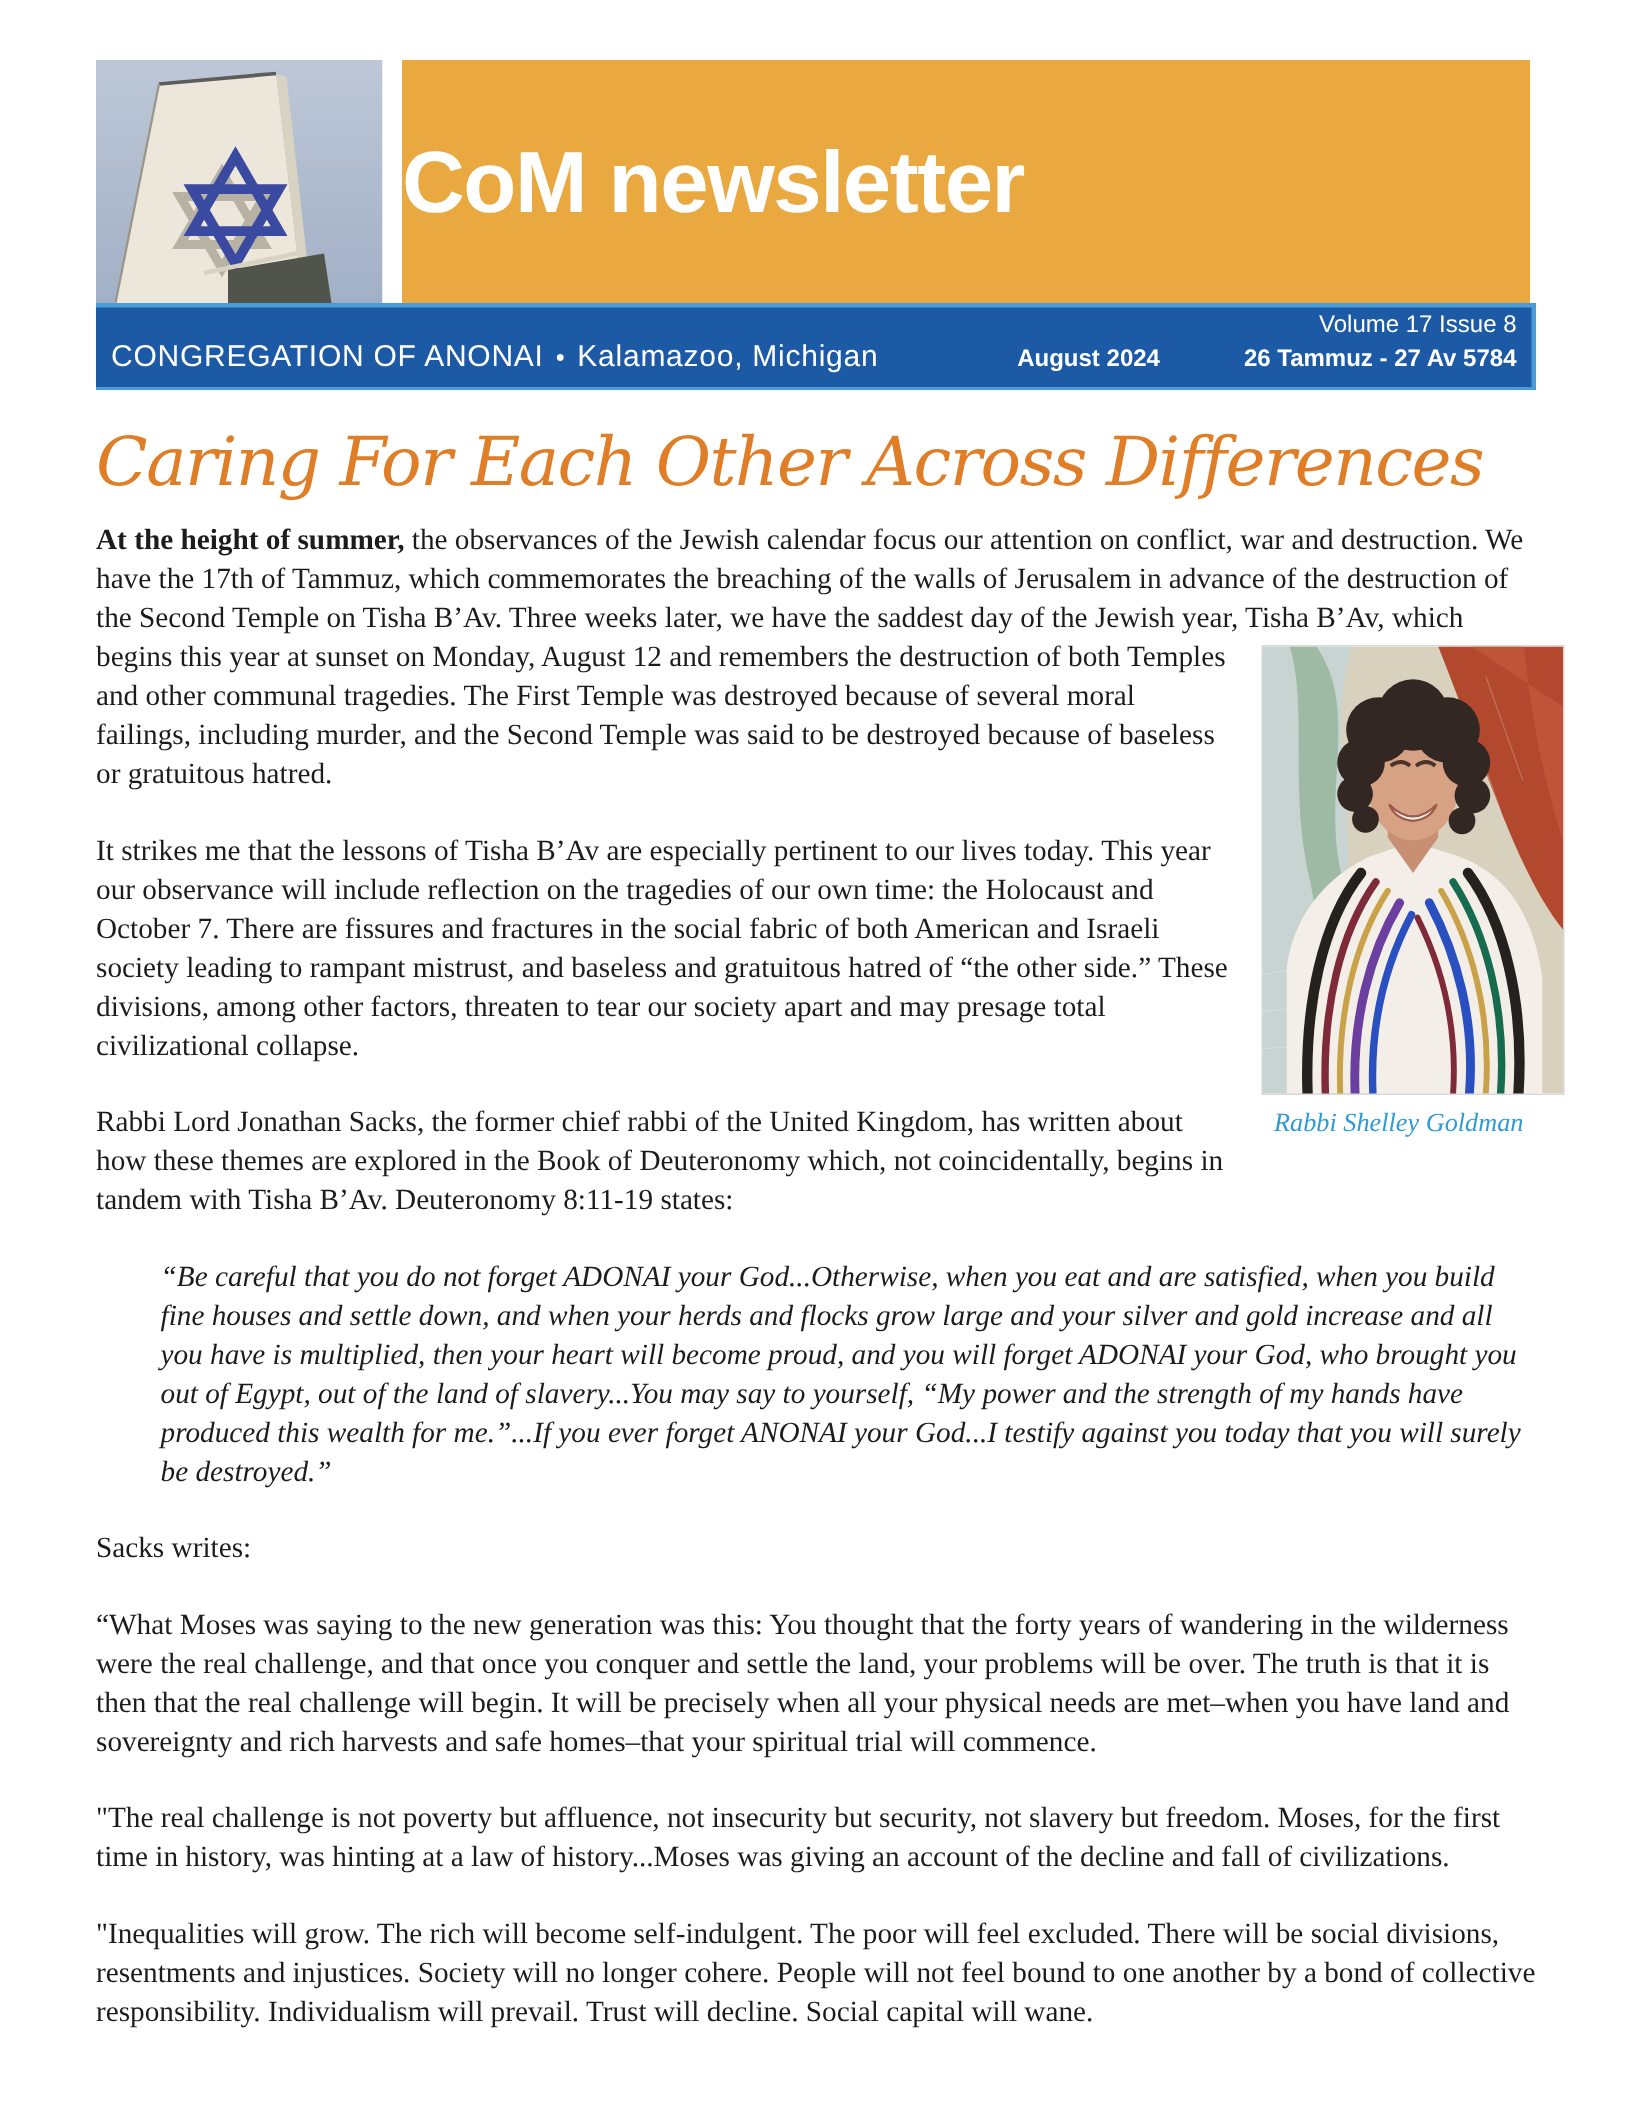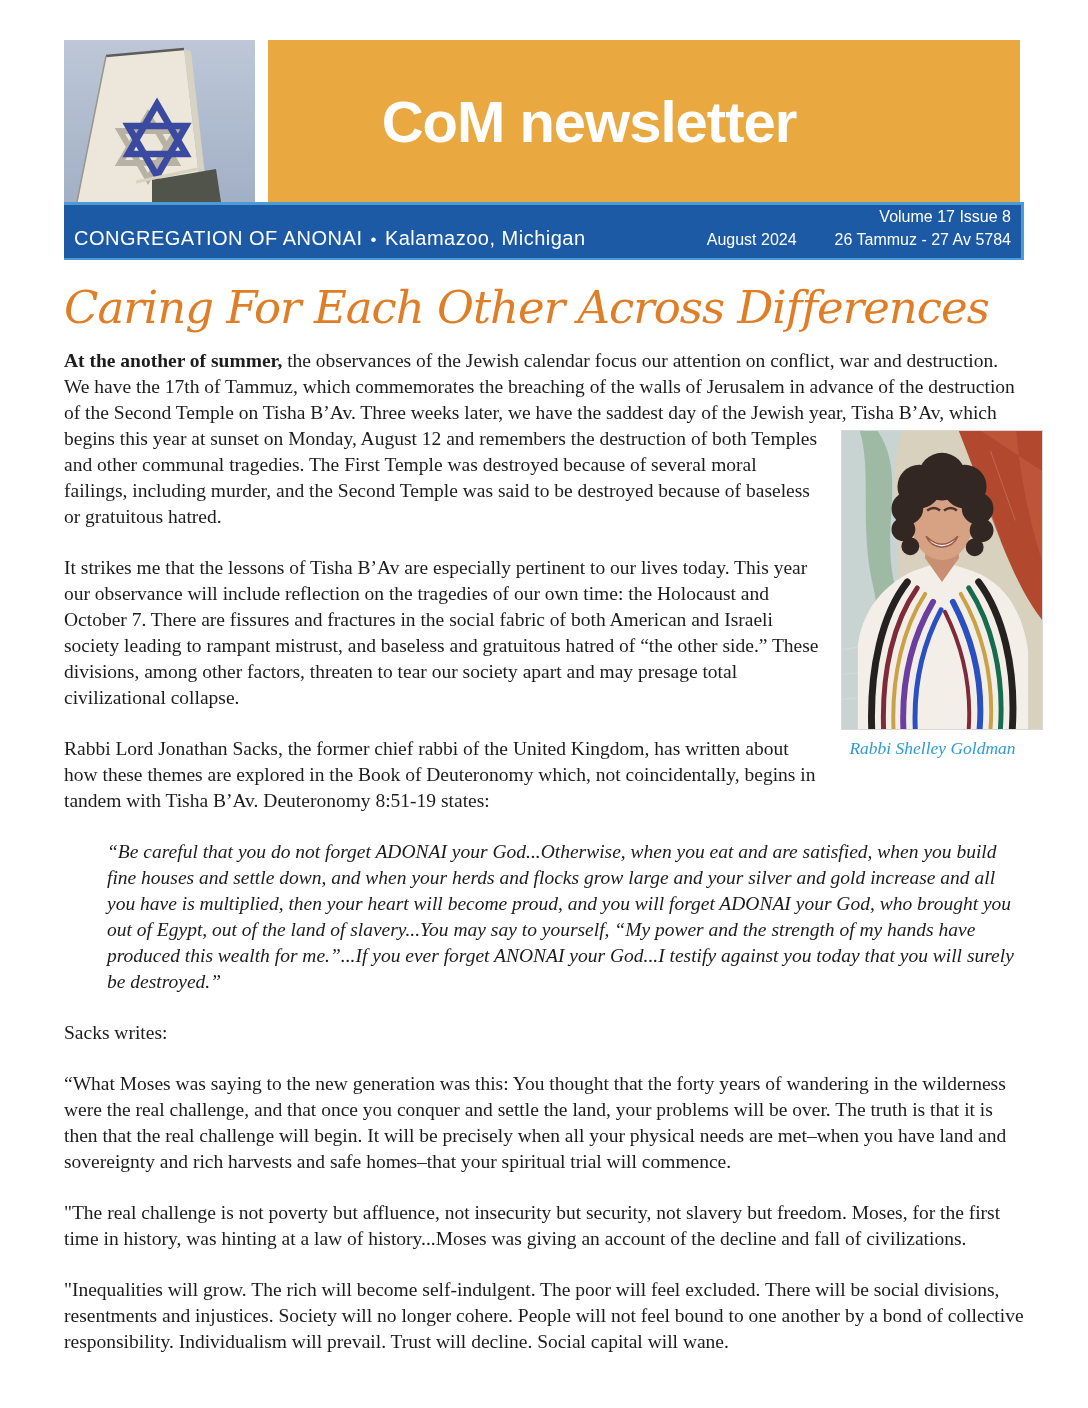--- a/index.html
+++ b/index.html
@@ -25,21 +25,21 @@
     height:162px;
     padding-right:4px;
   }
   .masthead-photo{
     width:191px;height:162px;flex:0 0 191px;
     display:block;
   }
   .masthead-banner{
     flex:1;
     background:var(--banner-orange);
-    display:flex;align-items:center;justify-content:center;margin-left:13px;
+    display:flex;align-items:center;margin-left:13px;
   }
   .masthead-title{
     font-family:"Liberation Sans",sans-serif;
     font-weight:bold;
     font-size:58px;
     letter-spacing:-1px;
     color:#ffffff;
     margin-right:110px;
   }
   
@@ -60,21 +60,21 @@
     font-size:20px;
     letter-spacing:0.5px;
     white-space:nowrap;
     padding-bottom:1px;
   }
   .org-line .bullet{padding:0 8px;font-size:17px;}
   .issue-block{
     display:flex;flex-direction:column;align-items:flex-end;
     font-size:16px;line-height:23px;
   }
-  .issue-row{display:flex;gap:38px;white-space:nowrap;}
+  .issue-row{display:flex;gap:56px;white-space:nowrap;font-weight:bold;}
   
   .headline{
     margin-top:17px;
     font-family:"DejaVu Serif","Liberation Serif",serif;
     font-style:italic;
     font-weight:normal;
     font-size:45px;
     line-height:62px;
     letter-spacing:-1px;
     color:var(--headline-orange);
@@ -159,21 +159,21 @@
       <span>26 Tammuz - 27 Av 5784</span>
     </span>
   </div>
 </div>
 
 <h1 class="headline">Caring For Each Other Across Differences</h1>
 
 <div class="article">
 
   <p>
-    <b class="lead-in">At the another of summer,</b>
+    <b class="lead-in">At the height of summer,</b>
     <span>the observances of the Jewish calendar focus our attention on conflict, war and destruction. We have the 17th of Tammuz, which commemorates the breaching of the walls of Jerusalem in advance of the destruction of the Second Temple on Tisha B’Av. Three weeks later, we have the saddest day of the Jewish year, Tisha B’Av, which begins this year at sunset on Monday, August 12 and remembers the destruction of</span>
     
     <span class="rabbi-figure">
       <svg viewBox="0 0 202 300" preserveAspectRatio="none" aria-hidden="true">
 
         <rect x="0" y="0" width="202" height="300" fill="#d7d1bd"></rect>
         <path d="M0,0 H60 C40,70 70,120 50,200 C40,250 55,280 45,300 H0 Z" fill="#c7d4d2"></path>
         <path d="M36,0 C70,50 30,110 62,180 C80,230 60,270 75,300 L40,300 C28,250 45,210 30,150 C18,90 30,40 18,0 Z" fill="#9fbaa4"></path>
         <path d="M118,0 H202 V190 C170,150 150,80 118,0 Z" fill="#b2492f"></path>
         <path d="M140,0 H176 C180,50 192,100 202,130 V40 C185,30 160,12 140,0 Z" fill="#c45b3c" opacity="0.7"></path>
@@ -221,21 +221,21 @@
         </g>
         <path d="M72,70 Q101,52 130,70 Q124,58 101,56 Q78,58 72,70 Z" fill="#322723"></path>
       </svg>
       <span class="photo-caption">Rabbi Shelley Goldman</span>
     </span>
     <span>both Temples and other communal tragedies. The First Temple was destroyed because of several moral failings, including murder, and the Second Temple was said to be destroyed because of baseless or gratuitous hatred.</span>
   </p>
 
   <p>It strikes me that the lessons of Tisha B’Av are especially pertinent to our lives today. This year our observance will include reflection on the tragedies of our own time: the Holocaust and October 7. There are fissures and fractures in the social fabric of both American and Israeli society leading to rampant mistrust, and baseless and gratuitous hatred of “the other side.” These divisions, among other factors, threaten to tear our society apart and may presage total civilizational collapse.</p>
 
-  <p>Rabbi Lord Jonathan Sacks, the former chief rabbi of the United Kingdom, has written about how these themes are explored in the Book of Deuteronomy which, not coincidentally, begins in tandem with Tisha B’Av. Deuteronomy 8:51-19 states:</p>
+  <p>Rabbi Lord Jonathan Sacks, the former chief rabbi of the United Kingdom, has written about how these themes are explored in the Book of Deuteronomy which, not coincidentally, begins in tandem with Tisha B’Av. Deuteronomy 8:11-19 states:</p>
 
   <p class="scripture">“Be careful that you do not forget ADONAI your God...Otherwise, when you eat and are satisfied, when you build fine houses and settle down, and when your herds and flocks grow large and your silver and gold increase and all you have is multiplied, then your heart will become proud, and you will forget ADONAI your God, who brought you out of Egypt, out of the land of slavery...You may say to yourself, “My power and the strength of my hands have produced this wealth for me.”...If you ever forget ANONAI your God...I testify against you today that you will surely be destroyed.”</p>
 
   <p>Sacks writes:</p>
 
   <p>“What Moses was saying to the new generation was this: You thought that the forty years of wandering in the wilderness were the real challenge, and that once you conquer and settle the land, your problems will be over. The truth is that it is then that the real challenge will begin. It will be precisely when all your physical needs are met–when you have land and sovereignty and rich harvests and safe homes–that your spiritual trial will commence.</p>
 
   <p>"The real challenge is not poverty but affluence, not insecurity but security, not slavery but freedom. Moses, for the first time in history, was hinting at a law of history...Moses was giving an account of the decline and fall of civilizations.</p>
 
   <p>"Inequalities will grow. The rich will become self-indulgent. The poor will feel excluded. There will be social divisions, resentments and injustices. Society will no longer cohere. People will not feel bound to one another by a bond of collective responsibility. Individualism will prevail. Trust will decline. Social capital will wane.</p>

